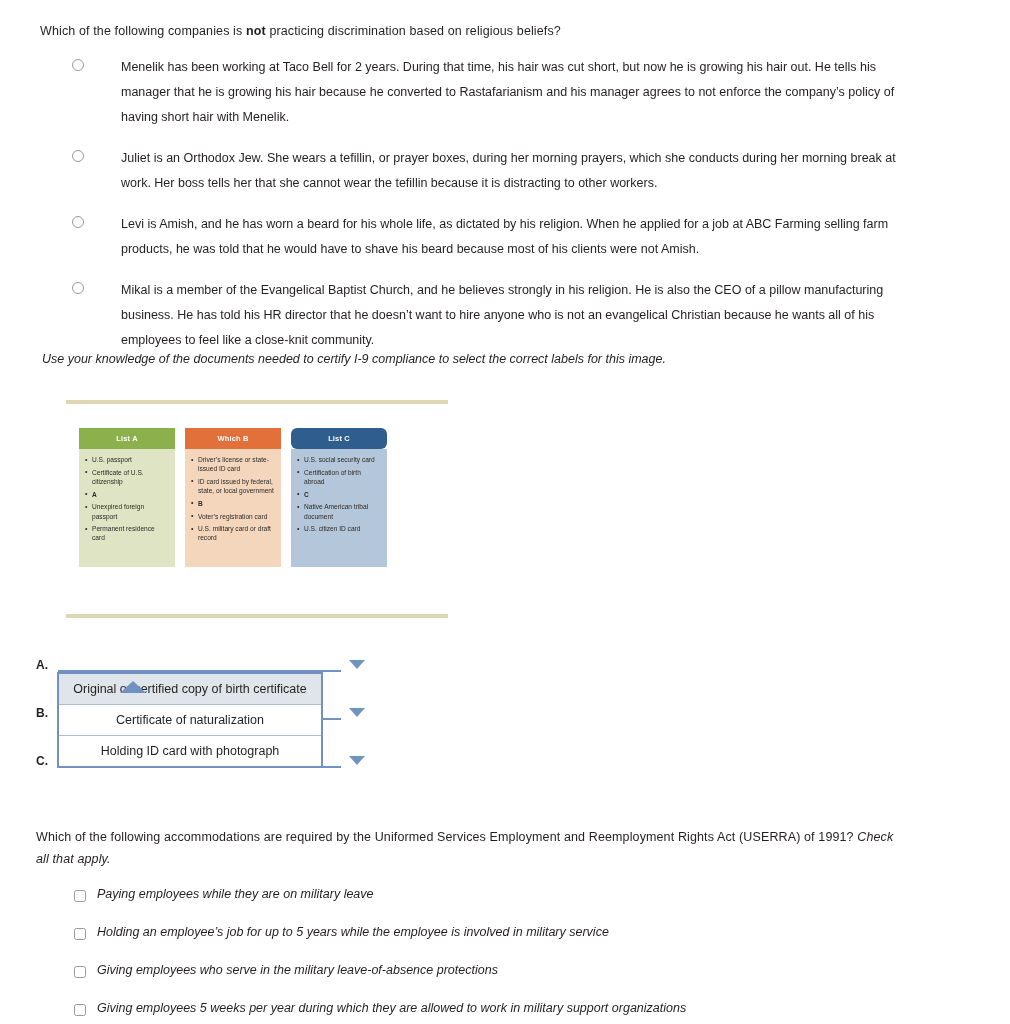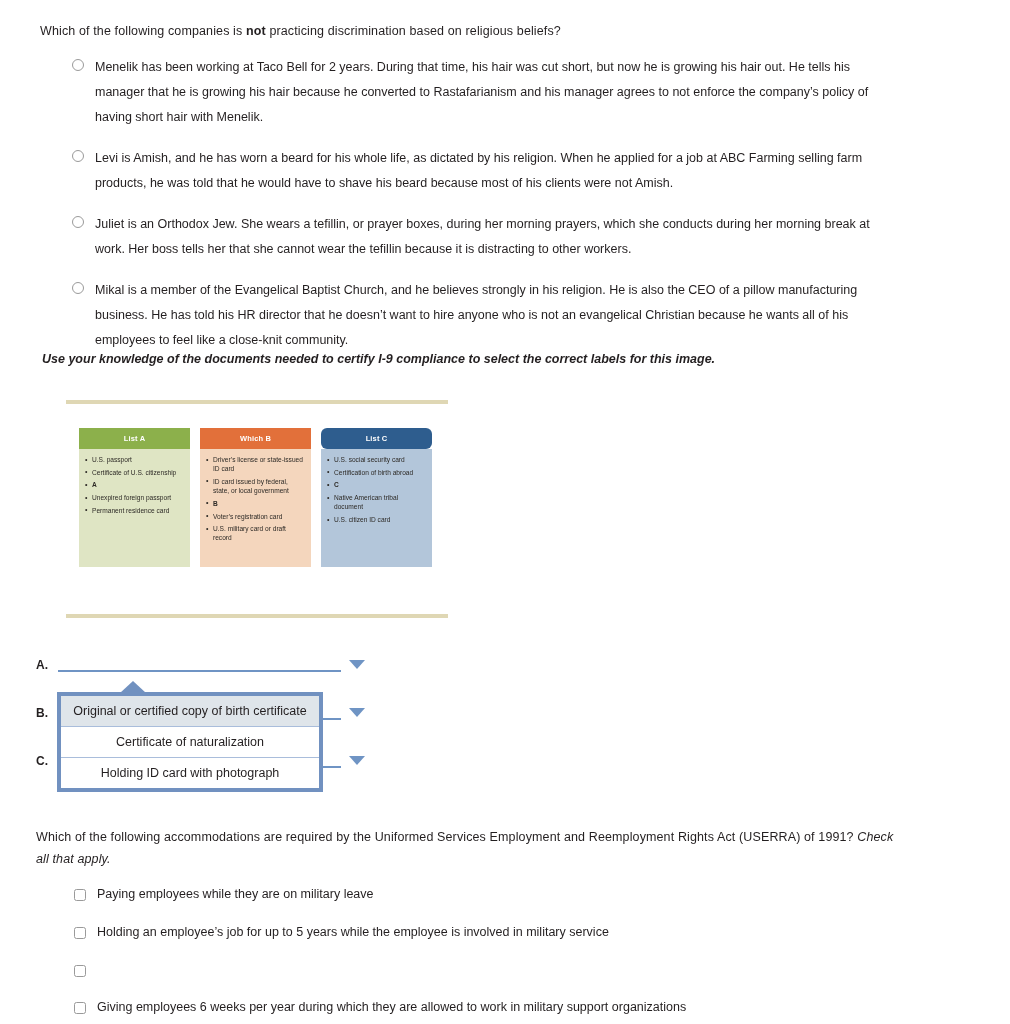--- a/index.html
+++ b/index.html
@@ -31,20 +31,21 @@
   #radio-group {
     position: absolute;
     left: 72px;
     top: 55px;
     width: 830px;
   }
   .radio-row {
     display: flex;
     align-items: flex-start;
     margin-bottom: 16px;
+    gap: 26px;
   }
   .radio-mark {
     flex: 0 0 auto;
     width: 12px; height: 12px;
     border: 1px solid #9a9a9a;
     border-radius: 50%;
     background: #fff;
     margin-top: 4px;
     margin-right: 11px;
   }
@@ -56,21 +57,20 @@
   }
 
   
   #i9-instruction {
     position: absolute;
     left: 42px;
     top: 352px;
     font-size: 12.5px;
     font-style: italic;
     color: #231f20;
-    font-weight: bold;
   }
 
   
   #i9-figure {
     position: absolute;
     left: 66px;
     top: 400px;
     width: 382px;
     height: 218px;
   }
@@ -83,21 +83,21 @@
   .fig-rule.top { top: 0; }
   .fig-rule.bottom { bottom: 0; }
   #fig-columns {
     position: absolute;
     left: 13px;
     top: 28px;
     display: flex;
     gap: 10px;
   }
   .fig-col {
-    width: 111px;
+    width: 96px;
   }
   .fig-col-head {
     text-align: center;
     font-size: 7.5px;
     font-weight: bold;
     color: #ffffff;
     padding: 6px 0 6px;
     letter-spacing: 0.02em;
   }
   .fig-col-body {
@@ -162,24 +162,24 @@
     border-top: 9px solid #6f94c4;
   }
   #blank-a { left: 0;   top: 0; }
   #blank-b { left: 0;   top: 48px; }
   #blank-c { left: 0;   top: 96px; }
 
   
   #dropdown-popup {
     position: absolute;
     left: 57px;
-    top: 692px;
+    top: 672px;
     width: 266px;
     background: #ffffff;
-    border: 4px solid #4d7c0f;
+    border: 2px solid #4d7c0f;
     z-index: 20;
   }
   #dropdown-tail {
     position: absolute;
     left: 120px;
     top: 681px;
     width: 0; height: 0;
     border-left: 13px solid transparent;
     border-right: 13px solid transparent;
     border-bottom: 12px solid #7191c0;
@@ -200,22 +200,23 @@
 
   
   #checkbox-group {
     position: absolute;
     left: 74px;
     top: 886px;
     width: 840px;
   }
   .check-row {
     display: flex;
-    align-items: flex-start;
+    align-items: center;
     margin-bottom: 22px;
+    font-style: italic;
   }
   .check-mark {
     flex: 0 0 auto;
     width: 12px; height: 12px;
     border: 1px solid #9a9a9a;
     border-radius: 2.5px;
     background: #fff;
     margin-top: 3px;
     margin-right: 11px;
   }
@@ -232,25 +233,25 @@
   <span>Which of the following companies is </span><b>not</b><span> practicing discrimination based on religious beliefs?</span>
 </div>
 
 <div id="radio-group">
   <div class="radio-row">
     <span class="radio-mark"></span>
     <span class="radio-label">Menelik has been working at Taco Bell for 2 years. During that time, his hair was cut short, but now he is growing his hair out. He tells his manager that he is growing his hair because he converted to Rastafarianism and his manager agrees to not enforce the company’s policy of having short hair with Menelik.</span>
   </div>
   <div class="radio-row">
     <span class="radio-mark"></span>
-    <span class="radio-label">Levi is Amish, and he has worn a beard for his whole life, as dictated by his religion. When he applied for a job at ABC Farming selling farm products, he was told that he would have to shave his beard because most of his clients were not Amish.</span>
+    <span class="radio-label">Juliet is an Orthodox Jew. She wears a tefillin, or prayer boxes, during her morning prayers, which she conducts during her morning break at work. Her boss tells her that she cannot wear the tefillin because it is distracting to other workers.</span>
   </div>
   <div class="radio-row">
     <span class="radio-mark"></span>
-    <span class="radio-label">Juliet is an Orthodox Jew. She wears a tefillin, or prayer boxes, during her morning prayers, which she conducts during her morning break at work. Her boss tells her that she cannot wear the tefillin because it is distracting to other workers.</span>
+    <span class="radio-label">Levi is Amish, and he has worn a beard for his whole life, as dictated by his religion. When he applied for a job at ABC Farming selling farm products, he was told that he would have to shave his beard because most of his clients were not Amish.</span>
   </div>
   <div class="radio-row">
     <span class="radio-mark"></span>
     <span class="radio-label">Mikal is a member of the Evangelical Baptist Church, and he believes strongly in his religion. He is also the CEO of a pillow manufacturing business. He has told his HR director that he doesn’t want to hire anyone who is not an evangelical Christian because he wants all of his employees to feel like a close-knit community.</span>
   </div>
 </div>
 
 <div id="i9-instruction">Use your knowledge of the documents needed to certify I-9 compliance to select the correct labels for this image.</div>
 
 <div id="i9-figure">
@@ -333,18 +334,19 @@
   <div class="check-row">
     <span class="check-mark"></span>
     <span class="check-label">Paying employees while they are on military leave</span>
   </div>
   <div class="check-row">
     <span class="check-mark"></span>
     <span class="check-label">Holding an employee’s job for up to 5 years while the employee is involved in military service</span>
   </div>
   <div class="check-row">
     <span class="check-mark"></span>
+    <span class="check-label">Giving employees who serve in the military leave-of-absence protections</span>
   </div>
   <div class="check-row">
     <span class="check-mark"></span>
-    <span class="check-label">Giving employees 6 weeks per year during which they are allowed to work in military support organizations</span>
+    <span class="check-label">Giving employees 5 weeks per year during which they are allowed to work in military support organizations</span>
   </div>
 </div>
 
 </body></html>

